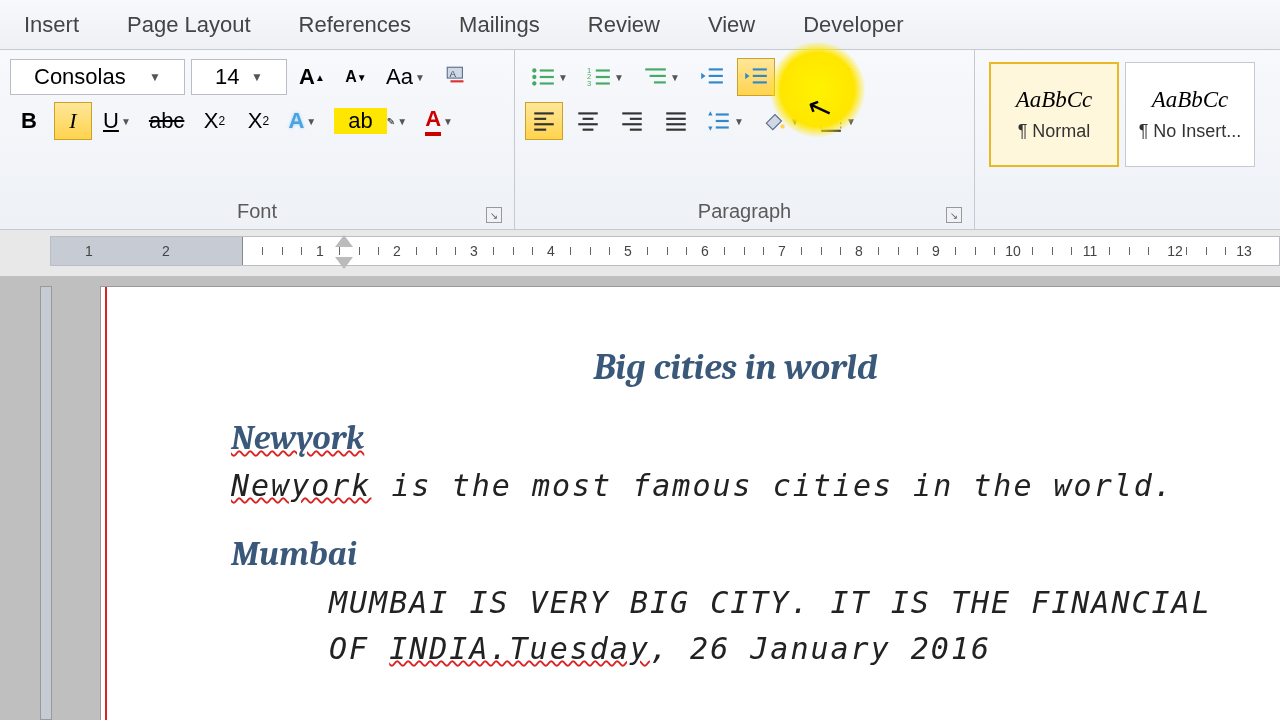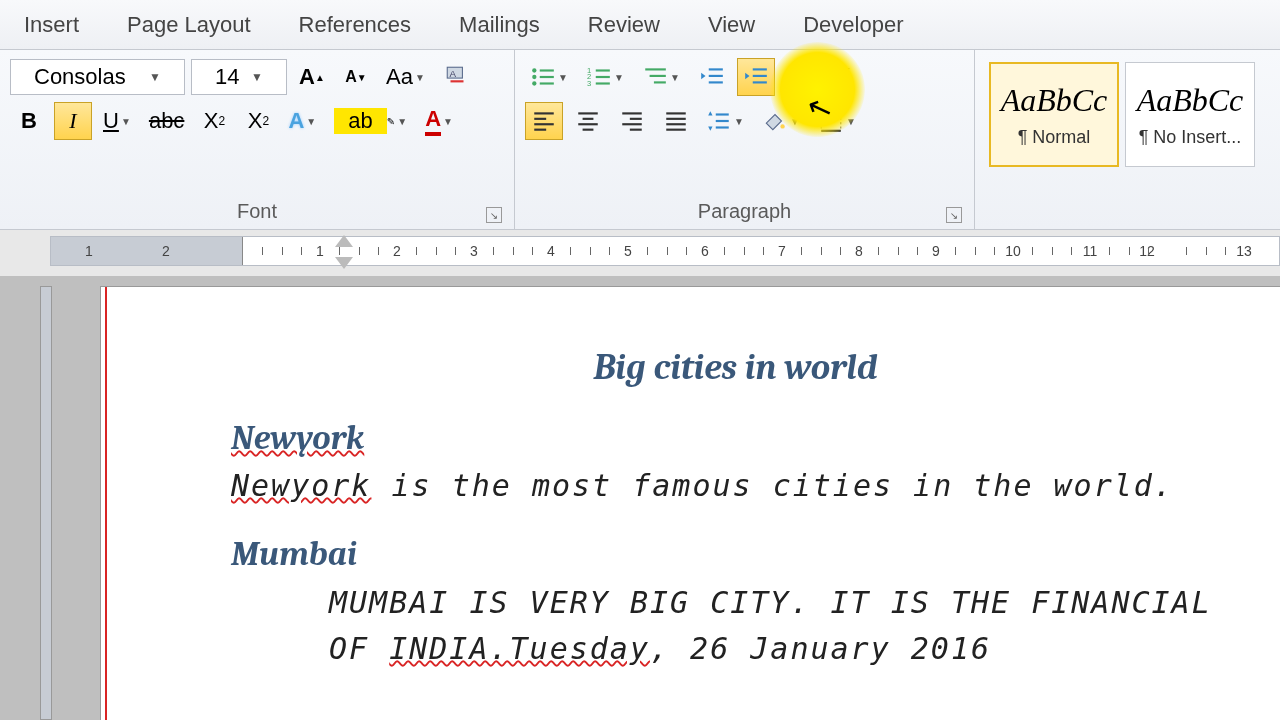--- a/index.html
+++ b/index.html
@@ -94,21 +94,21 @@
   border: 1px solid #c5c9d0;
   background: #fff;
   display: flex; flex-direction: column;
   align-items: center; justify-content: center;
   gap: 8px;
 }
 .style-box.sel {
   border: 2px solid #e8b923;
   background: #fff7db;
 }
-.style-prev { font-size: 32px; font-style: italic; font-family: Georgia, serif;}
+.style-prev { font-size: 23px; font-style: italic; font-family: Georgia, serif;}
 .style-name { font-size: 18px; color: #333; }
 .ruler-wrap {
   background: #e8e8e8;
   padding: 6px 0 0 40px;
   height: 46px;
   position: relative;
 }
 .ruler {
   background: #fff;
   border: 1px solid #b8bdc6;
@@ -494,21 +494,21 @@
         <span class="tick" style="left: 846.5px;"></span>
         <span class="tick" style="left: 865.75px;"></span>
         <span class="tick-num" style="left: 962px;">10</span>
         <span class="tick" style="left: 904.25px;"></span>
         <span class="tick" style="left: 923.5px;"></span>
         <span class="tick" style="left: 942.75px;"></span>
         <span class="tick-num" style="left: 1039px;">11</span>
         <span class="tick" style="left: 981.25px;"></span>
         <span class="tick" style="left: 1000.5px;"></span>
         <span class="tick" style="left: 1019.75px;"></span>
-        <span class="tick-num" style="left: 1096px;">12</span>
+        <span class="tick-num" style="left: 1124px;">12</span>
         <span class="tick" style="left: 1058.25px;"></span>
         <span class="tick" style="left: 1077.5px;"></span>
         <span class="tick" style="left: 1096.75px;"></span>
         <span class="tick-num" style="left: 1193px;">13</span>
         <span class="tick" style="left: 1135.25px;"></span>
         <span class="tick" style="left: 1154.5px;"></span>
         <span class="tick" style="left: 1173.75px;"></span>
       </div>
     <div class="indent-marker" style="left:293px"></div>
     <div class="indent-marker bot" style="left:293px"></div>

